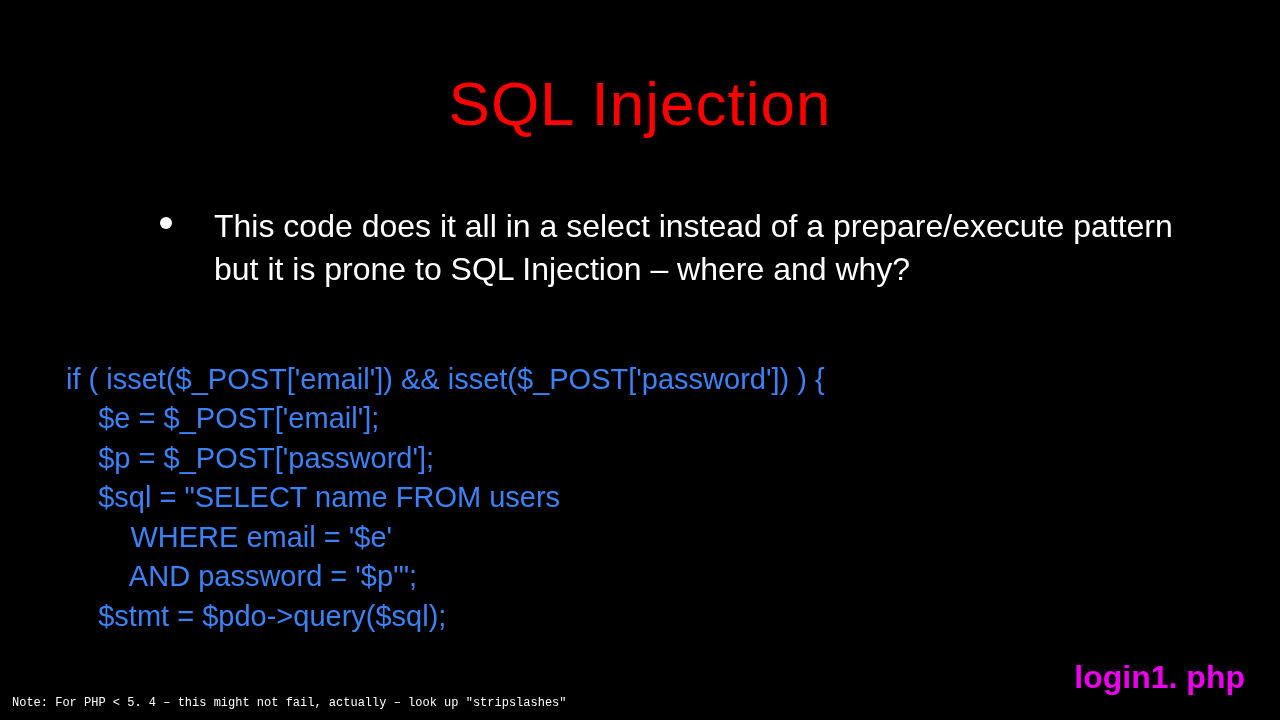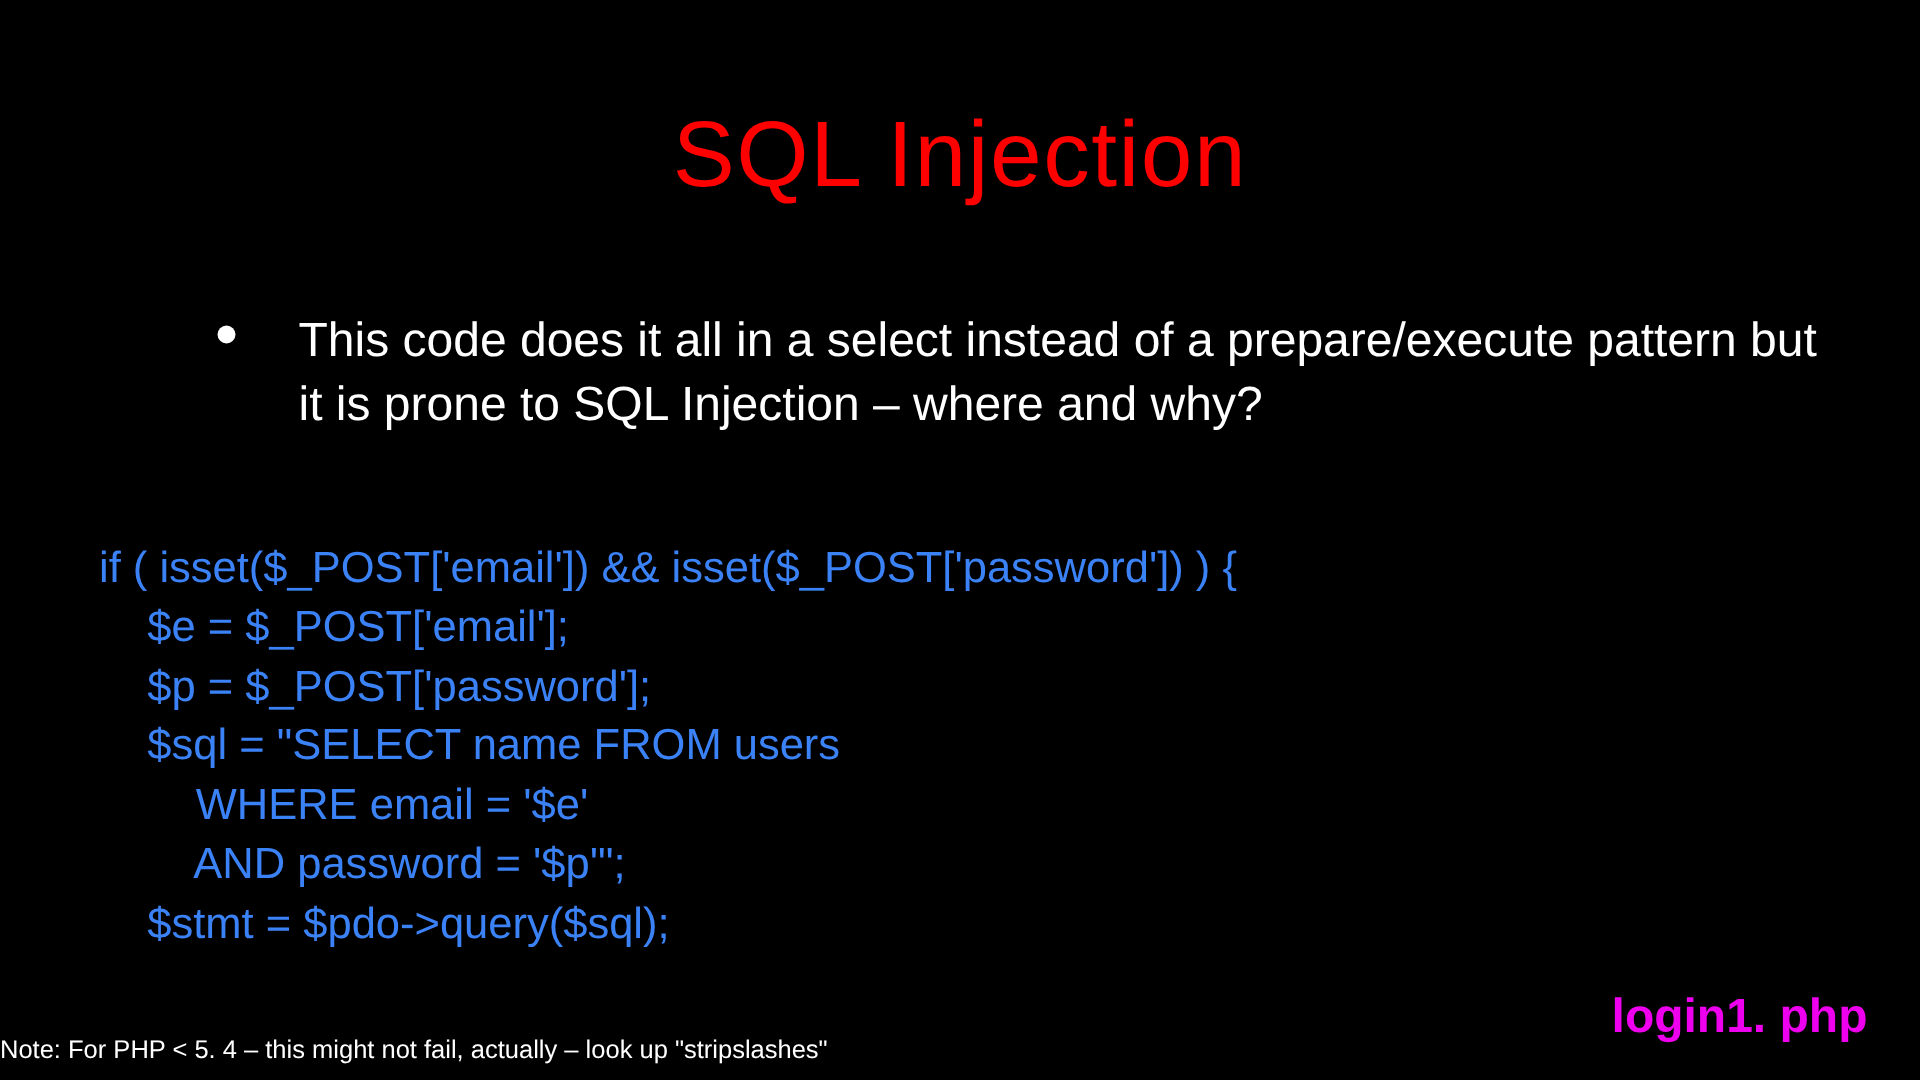--- a/index.html
+++ b/index.html
@@ -19,21 +19,21 @@
       color: #ff0000;
       font-size: 62px;
       font-weight: normal;
       text-align: center;
       padding-top: 68px;
       letter-spacing: 1px;
     }
     .bullet-container {
       position: absolute;
       top: 205px;
-      left: 145px;
+      left: 160px;
       right: 60px;
       display: flex;
       align-items: flex-start;
       justify-content: flex-end;
     }
     .bullet-dot {
       width: 12px;
       height: 12px;
       background: #ffffff;
       border-radius: 50%;
@@ -53,24 +53,25 @@
       left: 66px;
       color: #3b82f6;
       font-family: Arial, Helvetica, sans-serif;
       font-size: 29px;
       line-height: 1.36;
       white-space: pre;
     }
     .footer-note {
       position: absolute;
       bottom: 10px;
-      left: 0;
+      left: 12px;
       color: #ffffff;
-      font-size: 17px;
+      font-size: 12px;
       font-weight: normal;
+      font-family: Liberation Mono, monospace;
     }
     .filename {
       position: absolute;
       bottom: 24px;
       right: 35px;
       color: #ee00ee;
       font-size: 32px;
       font-weight: bold;
     }
   </style>

